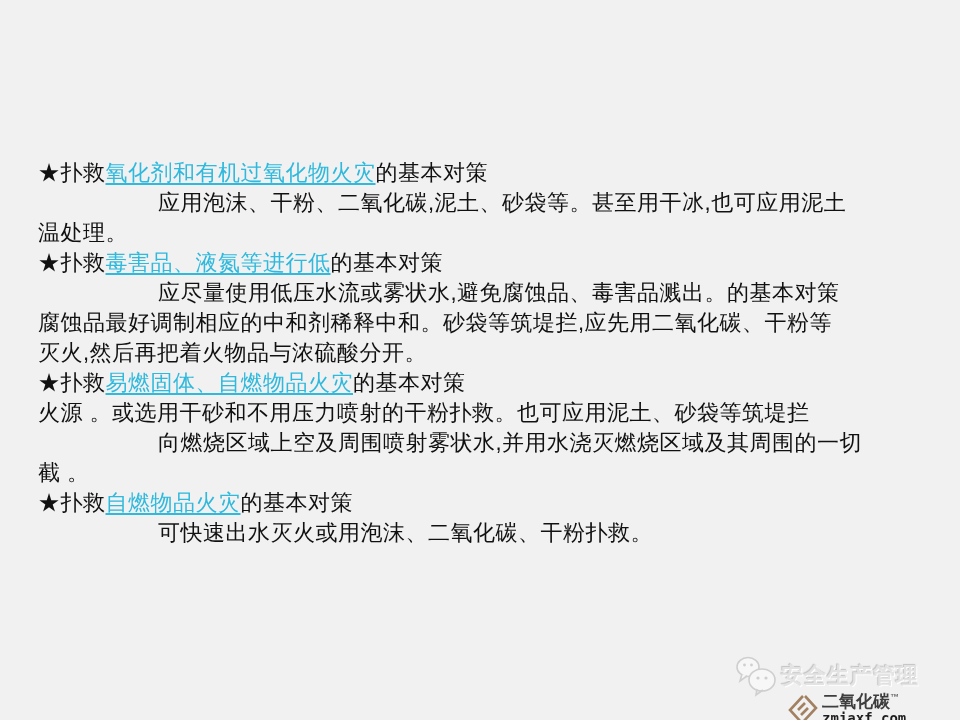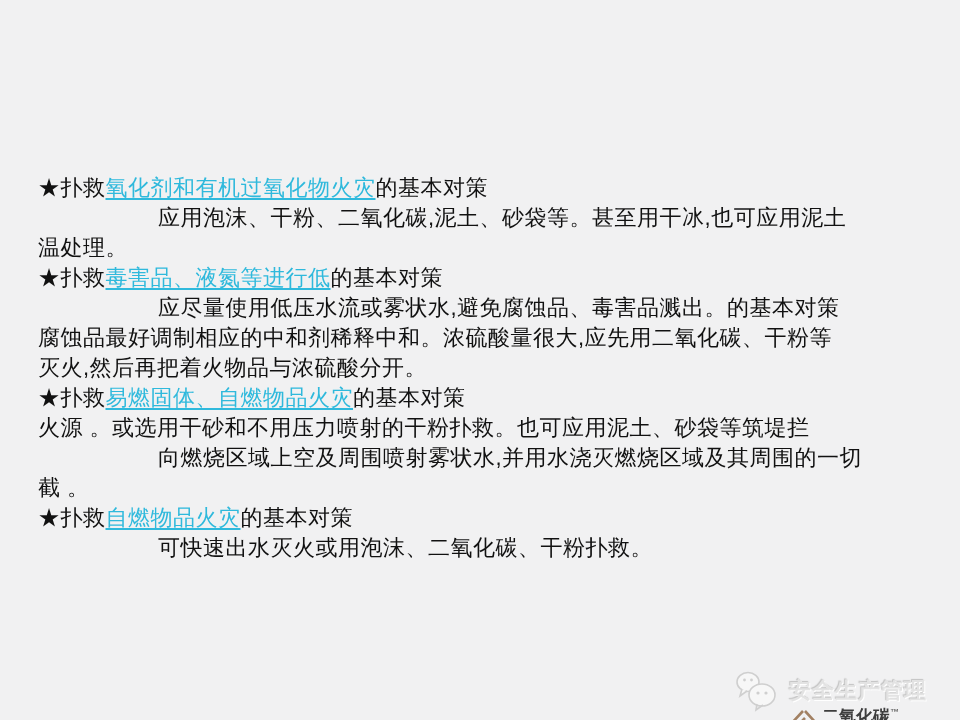--- a/index.html
+++ b/index.html
@@ -10,21 +10,20 @@
     width: 960px;
     height: 720px;
     background: #f1f1f2;
     position: relative;
     overflow: hidden;
     font-family: "Liberation Sans", sans-serif;
   }
   .slide {
     position: absolute;
     inset: 0;
-    margin-top: 15px;
   }
   .slide-text {
     position: absolute;
     left: 38px;
     top: 158px;
     width: 900px;
     font-size: 22px;
     line-height: 30px;
     color: #111111;
     letter-spacing: 0.5px;
@@ -45,21 +44,21 @@
   .watermark {
     position: absolute;
     left: 733px;
     top: 653px;
     width: 215px;
     height: 64px;
   }
   .wm-top {
     display: flex;
     align-items: center;
-    gap: 10px;
+    gap: 2px;
   }
   .wm-title {
     font-size: 22px;
     font-weight: bold;
     letter-spacing: 1px;
     color: #e3e3e3;
     text-shadow: 1px 1px 0 #ffffff, -1px -1px 1px #c3c3c3;
     white-space: nowrap;
   }
   .wm-bottom {
@@ -101,21 +100,21 @@
 <div class="slide">
 
   <div class="slide-text">
 
     <div class="line"><span>★扑救</span><span class="link">氧化剂和有机过氧化物火灾</span><span>的基本对策</span></div>
     <div class="line indent">应用泡沫、干粉、二氧化碳,泥土、砂袋等。甚至用干冰,也可应用泥土</div>
     <div class="line">温处理。</div>
 
     <div class="line"><span>★扑救</span><span class="link">毒害品、液氮等进行低</span><span>的基本对策</span></div>
     <div class="line indent">应尽量使用低压水流或雾状水,避免腐蚀品、毒害品溅出。的基本对策</div>
-    <div class="line">腐蚀品最好调制相应的中和剂稀释中和。浓硫酸量很大,应先用二氧化碳、干粉等</div>
+    <div class="line">腐蚀品最好调制相应的中和剂稀释中和。砂袋等筑堤拦,应先用二氧化碳、干粉等</div>
     <div class="line">灭火,然后再把着火物品与浓硫酸分开。</div>
 
     <div class="line"><span>★扑救</span><span class="link">易燃固体、自燃物品火灾</span><span>的基本对策</span></div>
     <div class="line">火源 。或选用干砂和不用压力喷射的干粉扑救。也可应用泥土、砂袋等筑堤拦</div>
     <div class="line indent">向燃烧区域上空及周围喷射雾状水,并用水浇灭燃烧区域及其周围的一切</div>
     <div class="line">截 。</div>
 
     <div class="line"><span>★扑救</span><span class="link">自燃物品火灾</span><span>的基本对策</span></div>
     <div class="line indent">可快速出水灭火或用泡沫、二氧化碳、干粉扑救。</div>
 

